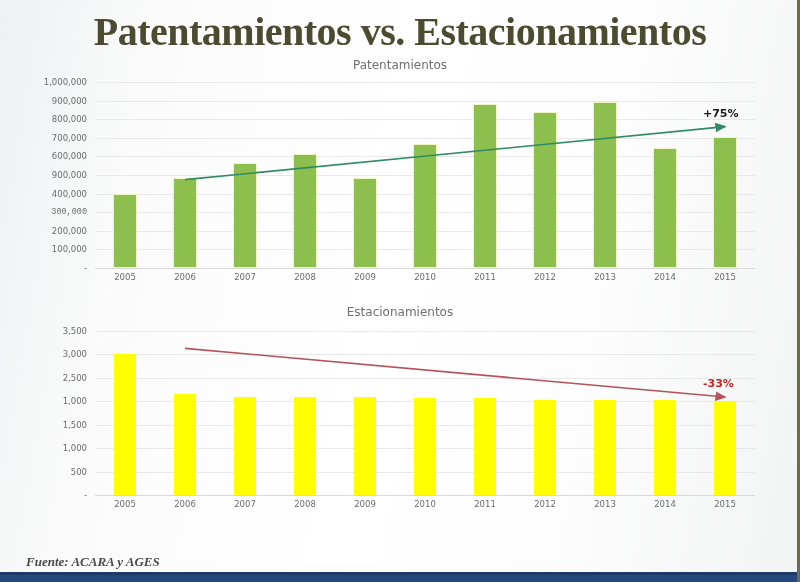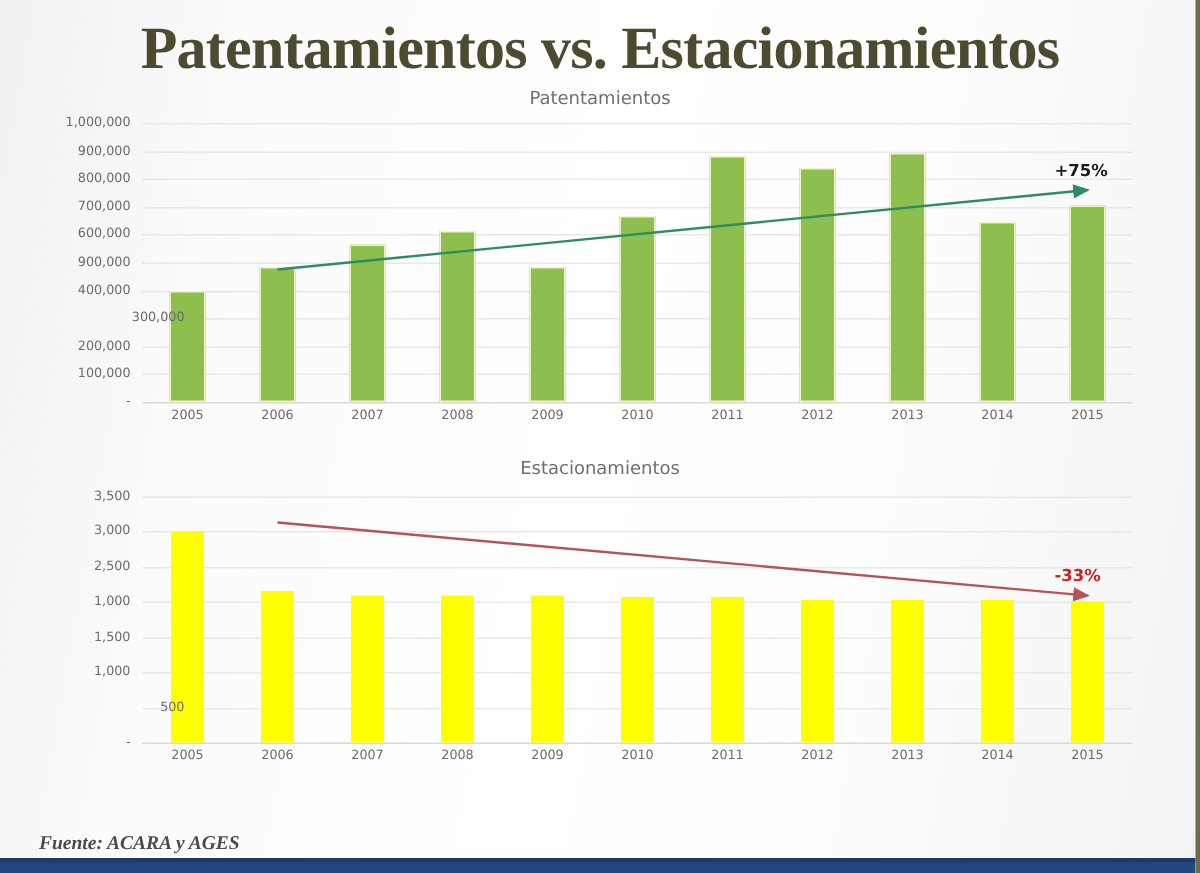--- a/index.html
+++ b/index.html
@@ -119,21 +119,21 @@
             <marker id="arw0" markerWidth="7" markerHeight="7" refX="6" refY="3" orient="auto" markerUnits="strokeWidth">
               <path d="M0,0 L7,3 L0,6 z" fill="#2e8b63"></path>
             </marker>
           </defs>
           <line x1="90" y1="97.65" x2="630" y2="44.639999999999986" stroke="#2e8b63" stroke-width="1.6" marker-end="url(#arw0)"></line>
         </svg>
       </div>
   <div class="ylab" style="top: 210px; right: 713px;">-</div>
       <div class="ylab" style="top: 191.4px; right: 713px;">100,000</div>
       <div class="ylab" style="top: 172.8px; right: 713px;">200,000</div>
-      <div class="ylab" style="top: 154.2px; right: 677px;">300,000</div>
+      <div class="ylab" style="top: 154.2px; right: 713px; font-family: Liberation Mono, monospace;">300,000</div>
       <div class="ylab" style="top: 135.6px; right: 713px;">400,000</div>
       <div class="ylab" style="top: 117px; right: 713px;">900,000</div>
       <div class="ylab" style="top: 98.4px; right: 713px;">600,000</div>
       <div class="ylab" style="top: 79.8px; right: 713px; margin-left: 36px;">700,000</div>
       <div class="ylab" style="top: 61.2px; right: 713px;">800,000</div>
       <div class="ylab" style="top: 42.6px; right: 713px;">900,000</div>
       <div class="ylab" style="top: 24px; right: 713px;">1,000,000</div>
       <div class="xlab" style="left: 125px; top: 214px;">2005</div>
       <div class="xlab" style="left: 185px; top: 214px;">2006</div>
       <div class="xlab" style="left: 245px; top: 214px;">2007</div>
@@ -173,21 +173,21 @@
         <svg class="trend-svg" width="660" height="164">
           <defs>
             <marker id="arw1" markerWidth="7" markerHeight="7" refX="6" refY="3" orient="auto" markerUnits="strokeWidth">
               <path d="M0,0 L7,3 L0,6 z" fill="#b5525a"></path>
             </marker>
           </defs>
           <line x1="90" y1="17.33714285714285" x2="630" y2="66.06857142857142" stroke="#b5525a" stroke-width="1.6" marker-end="url(#arw1)"></line>
         </svg>
       </div>
   <div class="ylab" style="top: 190px; right: 713px;">-</div>
-      <div class="ylab" style="top: 166.571px; right: 677px;">500</div>
+      <div class="ylab" style="top: 166.571px; right: 713px;">500</div>
       <div class="ylab" style="top: 143.143px; right: 713px;">1,000</div>
       <div class="ylab" style="top: 119.714px; right: 713px;">1,500</div>
       <div class="ylab" style="top: 96.2857px; right: 713px;">1,000</div>
       <div class="ylab" style="top: 72.8571px; right: 713px;">2,500</div>
       <div class="ylab" style="top: 49.4286px; right: 713px;">3,000</div>
       <div class="ylab" style="top: 26px; right: 713px;">3,500</div>
       <div class="xlab" style="left: 125px; top: 194px;">2005</div>
       <div class="xlab" style="left: 185px; top: 194px;">2006</div>
       <div class="xlab" style="left: 245px; top: 194px;">2007</div>
       <div class="xlab" style="left: 305px; top: 194px;">2008</div>

